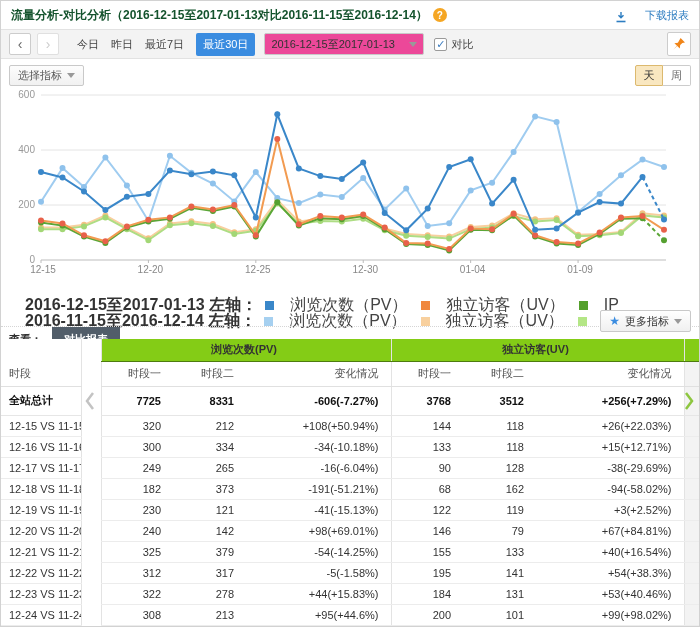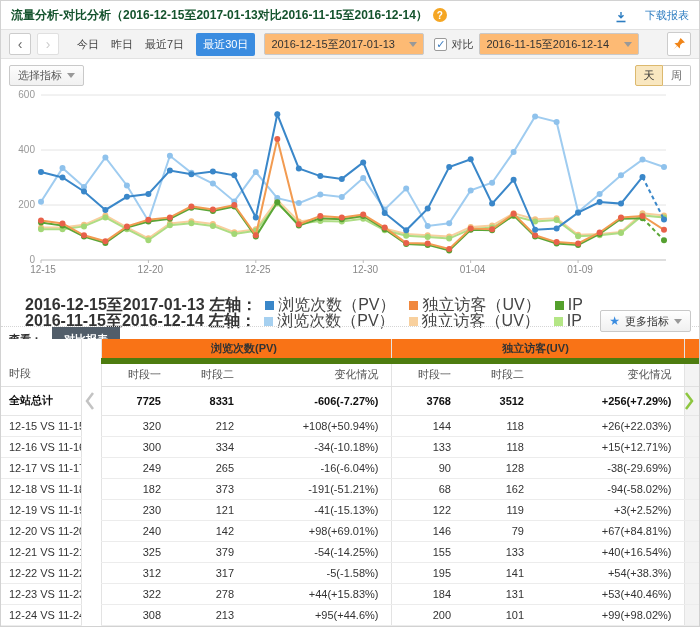--- a/index.html
+++ b/index.html
@@ -14,21 +14,21 @@
   .dl-link { margin-left:auto; display:flex; align-items:flex-end; gap:18px; color:#2d7dc1; font-size:11px; cursor:pointer; }
 
   
   .tbar { position:absolute; top:28px; left:0; right:0; height:30px; background:#f3f3f3;
           border-top:1px solid #e2e2e2; border-bottom:1px solid #e2e2e2; display:flex; align-items:center; padding:0 8px; gap:6px; }
   .navbtn { width:22px; height:22px; background:#fff; border:1px solid #ccc; border-radius:2px; color:#666;
             font-size:14px; line-height:20px; text-align:center; cursor:pointer; }
   .navbtn.dis { color:#ccc; border-color:#e0e0e0; cursor:default; }
   .quick { font-size:11px; color:#444; margin:0 3px; cursor:pointer; }
   .quick.active { background:#3a8ce0; color:#fff; padding:4px 7px; border-radius:2px; }
-  .sel { display:flex; align-items:center; justify-content:space-between; width:160px; height:22px; background:#fdba74;
+  .sel { display:flex; align-items:center; justify-content:space-between; width:160px; height:22px; background:#ec4899;
          border:1px solid #c9c9c9; border-radius:2px; font-size:11px; color:#333; padding:0 6px; cursor:pointer; }
   .caret { width:0; height:0; border-left:4px solid transparent; border-right:4px solid transparent; border-top:5px solid #999; }
   .chk-wrap { display:flex; align-items:center; gap:4px; font-size:11px; color:#444; margin-left:4px; }
   .chk { width:13px; height:13px; background:#fff; border:1px solid #9a9a9a; border-radius:2px; color:#3a7bbf;
          font-size:11px; line-height:11px; text-align:center; cursor:pointer; }
   .pinbtn { margin-left:auto; width:24px; height:24px; background:#fff; border:1px solid #ccc; border-radius:2px;
             display:flex; align-items:center; justify-content:center; cursor:pointer; }
 
   
   .ctl-row { position:absolute; top:64px; left:8px; right:8px; height:22px; }
@@ -38,36 +38,36 @@
   .dw { width:28px; height:21px; font-size:11px; text-align:center; line-height:19px; cursor:pointer; }
   .dw.day { background:#f9e7c0; border:1px solid #dcb96e; color:#333; border-radius:2px 0 0 2px; }
   .dw.week { background:#fff; border:1px solid #ccc; border-left:none; color:#666; border-radius:0 2px 2px 0; }
 
   .chart-wrap { position:absolute; top:88px; left:0; width:700px; height:190px; }
 
   
   .legend { position:absolute; left:24px; top:280px; font-size:16px; color:#444;margin-top:16px; }
   .lg-row { height:16px; display:flex; align-items:center; gap:8px; }
   .lg-prefix { font-weight:bold; color:#333; }
-  .lg-item { display:flex; align-items:center; gap:4px; }
+  .lg-item { display:flex; align-items:center; gap:16px; }
   .lg-sq { width:9px; height:9px; display:inline-block; }
 
   
   .view-bar { position:absolute; top:325px; left:0; right:0; height:26px; border-top:1px dotted #d5d5d5;
               display:flex; align-items:flex-end; padding-left:8px; }
   .view-lbl { font-size:11px; font-weight:bold; color:#333; margin:0 10px 5px 0; }
   .tab-active { background:#515d69; color:#fff; font-size:11px; font-weight:bold; padding:5px 12px 5px; cursor:pointer; }
   .more-btn { position:absolute; right:8px; top:309px; height:22px; display:flex; align-items:center; gap:5px; padding:0 8px;
               background:linear-gradient(#fff,#f0f0f0); border:1px solid #c9c9c9; border-radius:2px; font-size:11px; color:#333; cursor:pointer; }
   .star { color:#3a8ce0; font-size:12px; }
 
   
   .cmp-table { position:absolute; top:338px; left:0; border-collapse:collapse; width:700px; table-layout:fixed; font-size:11px; }
   .cmp-table td, .cmp-table th { padding:0 12px 0 8px; overflow:hidden; white-space:nowrap; }
-  .grp-row td { background:#f97316; height:22px; text-align:center; font-weight:bold; color:#333; border-bottom:6px solid #4d7c0f; }
+  .grp-row td { background:#84cc16; height:22px; text-align:center; font-weight:bold; color:#333; border-bottom:1px solid #4d7c0f; }
   .grp-row td.plain { background:#fff; border-bottom:none; }
   .sub-row td { height:25px; color:#555; border-bottom:1px solid #e0e0e0; }
   .num { text-align:right; }
   .total-row td { height:29px; font-weight:bold; color:#111; border-bottom:1px solid #e6e6e6; }
   .data-row td { height:21px; color:#333; border-bottom:1px solid #ececec; }
   .row-lbl { color:#555; }
   .v-r { border-right:1px solid #e3e3e3; }
   .v-l { border-left:1px solid #e3e3e3; }
   .spacer-td { border-bottom:none !important; background:#fff; }
   .arrow-td { background:#f3f3f3; border-left:1px solid #e3e3e3; }
@@ -100,24 +100,20 @@
     <span class="quick">最近7日</span>
     <span class="quick active">最近30日</span>
     <div class="sel">
       <span>2016-12-15至2017-01-13</span>
       <span class="caret"></span>
     </div>
     <span class="chk-wrap">
       <span class="chk">✓</span>
       <span>对比</span>
     </span>
-    <div class="sel">
-      <span>2016-11-15至2016-12-14</span>
-      <span class="caret"></span>
-    </div>
     <div class="pinbtn">
       <svg width="14" height="14" viewBox="0 0 14 14">
         <path d="M8.6 1 L13 5.4 L10.4 5.9 L8.2 8.1 L7.8 11.6 L5 8.8 L1.2 12.8 L5.2 9 L2.4 6.2 L5.9 5.8 Z" fill="#f08519"></path>
       </svg>
     </div>
   </div>
 
   <div class="ctl-row">
     <div class="metric-btn">
       <span>选择指标</span>

